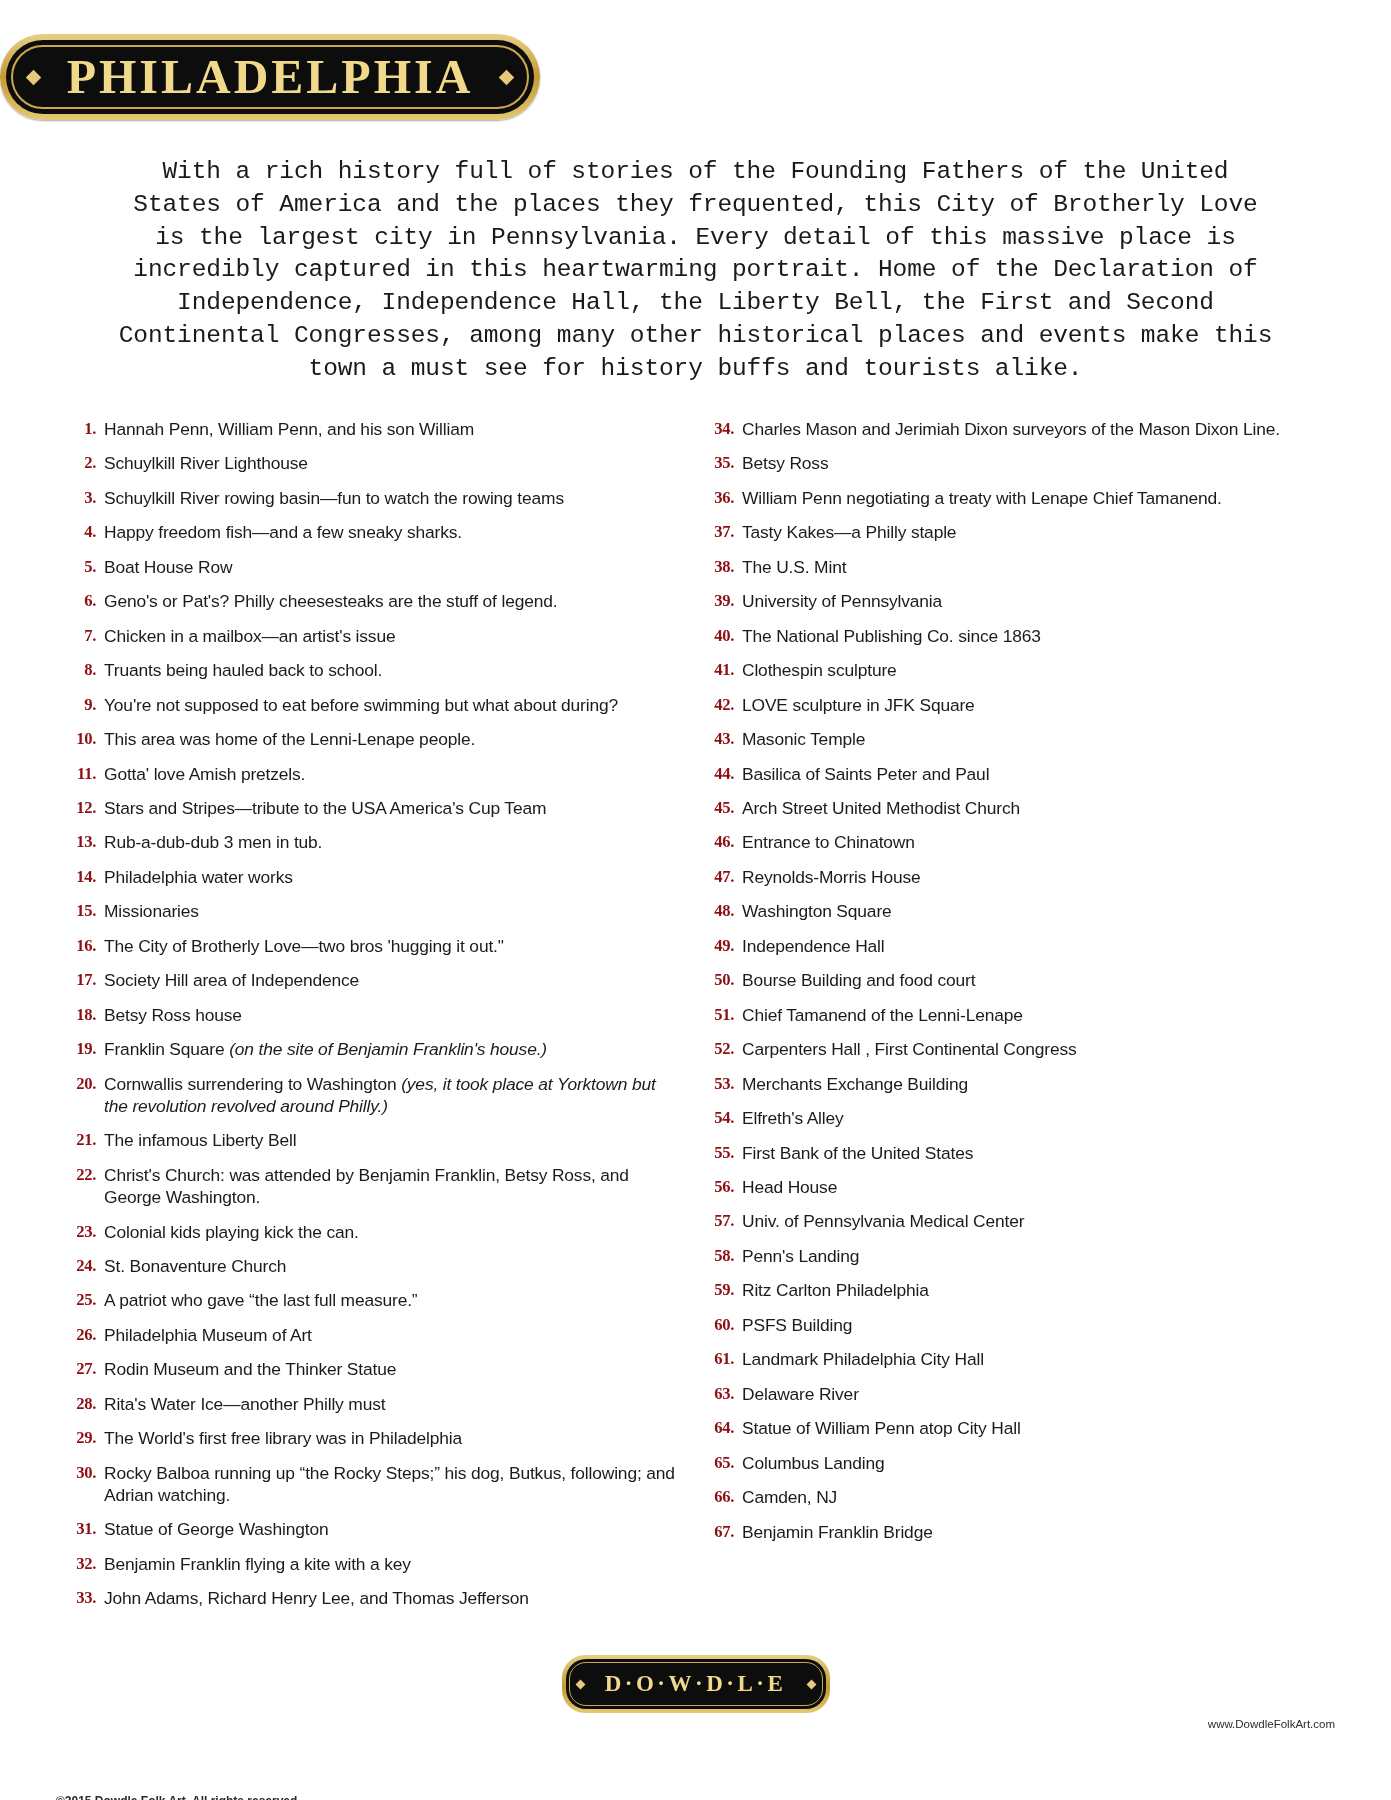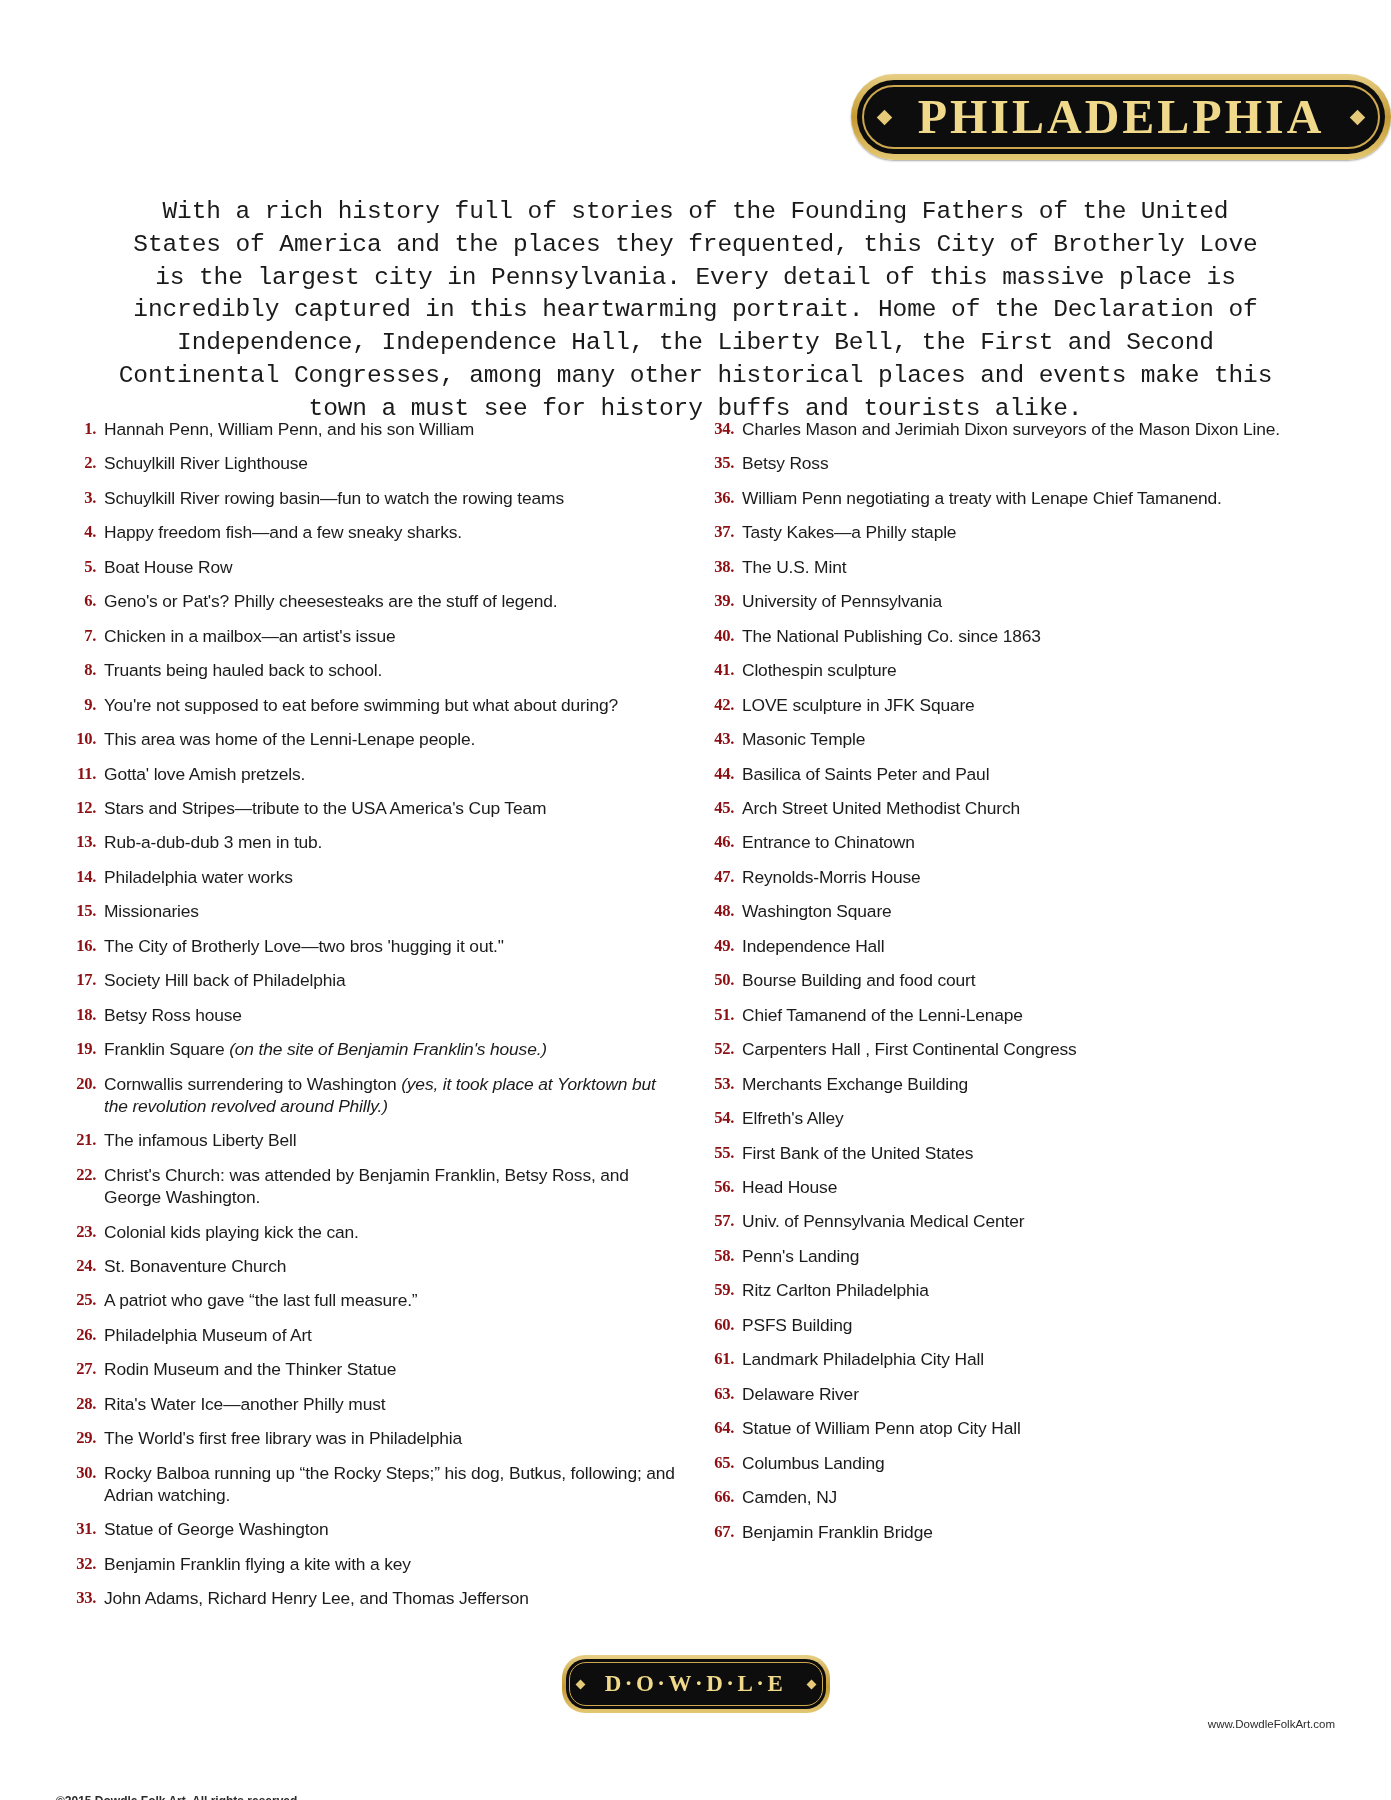--- a/index.html
+++ b/index.html
@@ -13,22 +13,22 @@
     font-family: "Liberation Sans", sans-serif;
     color: #111111;
     position: relative;
     overflow: hidden;
   }
 
   
   .title-wrap {
     width: 100%;
     display: flex;
-    justify-content: flex-end;
-    padding-top: 74px;
+    justify-content: flex-start;
+    padding-top: 34px;
   }
   .plaque-outer {
     position: relative;
     width: 540px;
     height: 86px;
     background: #d9b44a;
     background: linear-gradient(180deg,#e7cf85 0%,#c59a33 50%,#e3c873 100%);
     border-radius: 43px / 43px;
     display: flex;
     align-items: center;
@@ -272,21 +272,21 @@
       <div class="item">
         <span class="num">15.</span>
         <span class="txt">Missionaries</span>
       </div>
       <div class="item">
         <span class="num">16.</span>
         <span class="txt">The City of Brotherly Love—two bros 'hugging it out."</span>
       </div>
       <div class="item">
         <span class="num">17.</span>
-        <span class="txt">Society Hill back of Philadelphia</span>
+        <span class="txt">Society Hill area of Independence</span>
       </div>
       <div class="item">
         <span class="num">18.</span>
         <span class="txt">Betsy Ross house</span>
       </div>
       <div class="item">
         <span class="num">19.</span>
         <span class="txt"><span>Franklin Square </span><i>(on the site of Benjamin Franklin's house.)</i></span>
       </div>
       <div class="item">

